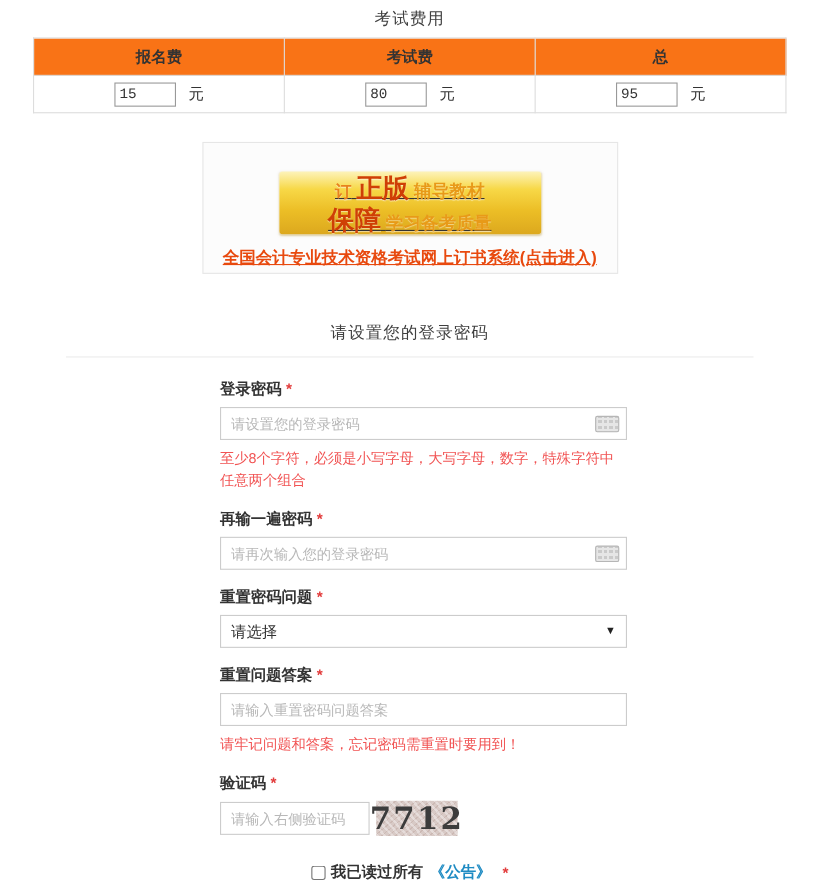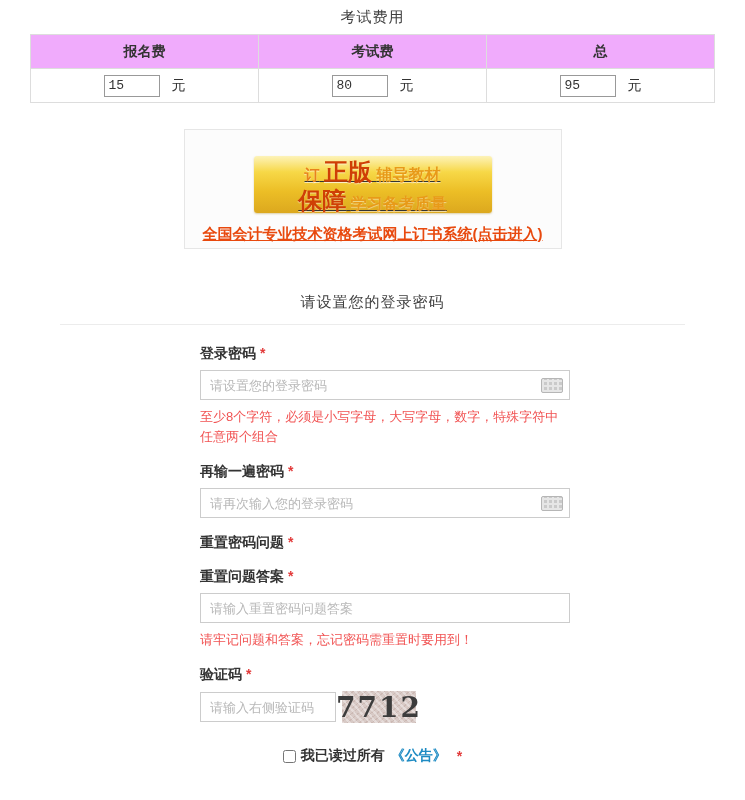--- a/index.html
+++ b/index.html
@@ -12,21 +12,21 @@
   .page-title {
     padding-top:8px; text-align:center; font-size:15px; color:#404040;
     height:28px; font-weight:400; letter-spacing:1px;
   }
   
   .fee-table-wrap { margin:6px 30px 0 30px; }
   table.fee-table { width:100%; border-collapse:collapse; }
   table.fee-table th, table.fee-table td {
     border:1px solid #ddd; text-align:center; font-size:14px;
   }
-  table.fee-table th { background:#f0abfc; height:34px; font-weight:700; color:#333; }
+  table.fee-table th { background:#f97316; height:34px; font-weight:700; color:#333; }
   table.fee-table td { height:34px; background:#fff; }
   .fee-input {
     width:56px; height:22px; border:1px solid #999; font-size:13px;
     padding:0 4px; color:#333; vertical-align:middle; background:#fff;font-family:Liberation Mono, monospace;
   }
   .fee-unit { margin-left:8px; font-size:14px; color:#333; vertical-align:middle; }
   
   .banner-box {
     width:378px; height:120px; margin:26px auto 0 auto;
     border:1px solid #e6e6e6; background:#fcfcfc; text-align:center;
@@ -168,20 +168,24 @@
     <div class="input-wrap">
       <input type="text" class="text-input" placeholder="请再次输入您的登录密码" style="">
       <span class="kb-icon"></span>
     </div>
   </div>
 
   <div class="field">
     <div class="field-label">
       <span>重置密码问题</span><span class="req-star">*</span>
     </div>
+    <div class="select-box">
+      <span>请选择</span>
+      <span class="select-arrow">▼</span>
+    </div>
   </div>
 
   <div class="field">
     <div class="field-label">
       <span>重置问题答案</span><span class="req-star">*</span>
     </div>
     <div class="input-wrap">
       <input type="text" class="text-input" placeholder="请输入重置密码问题答案" style="">
     </div>
     <div class="hint">请牢记问题和答案，忘记密码需重置时要用到！</div>

